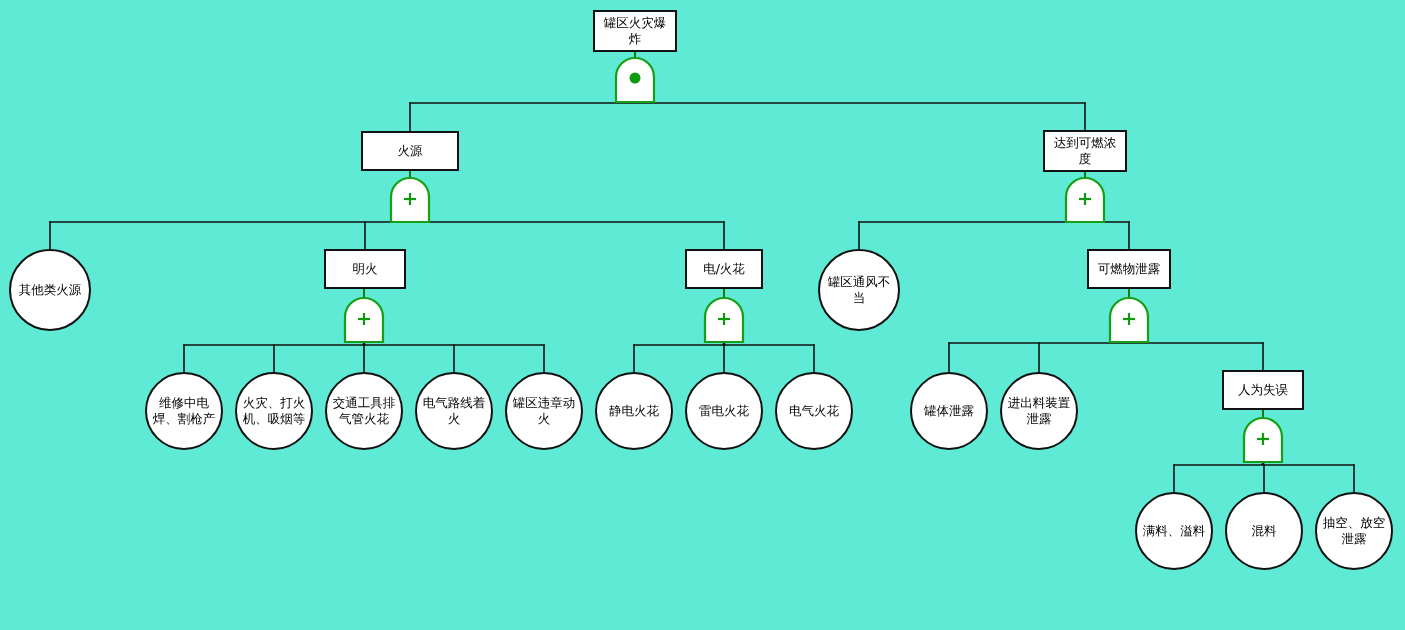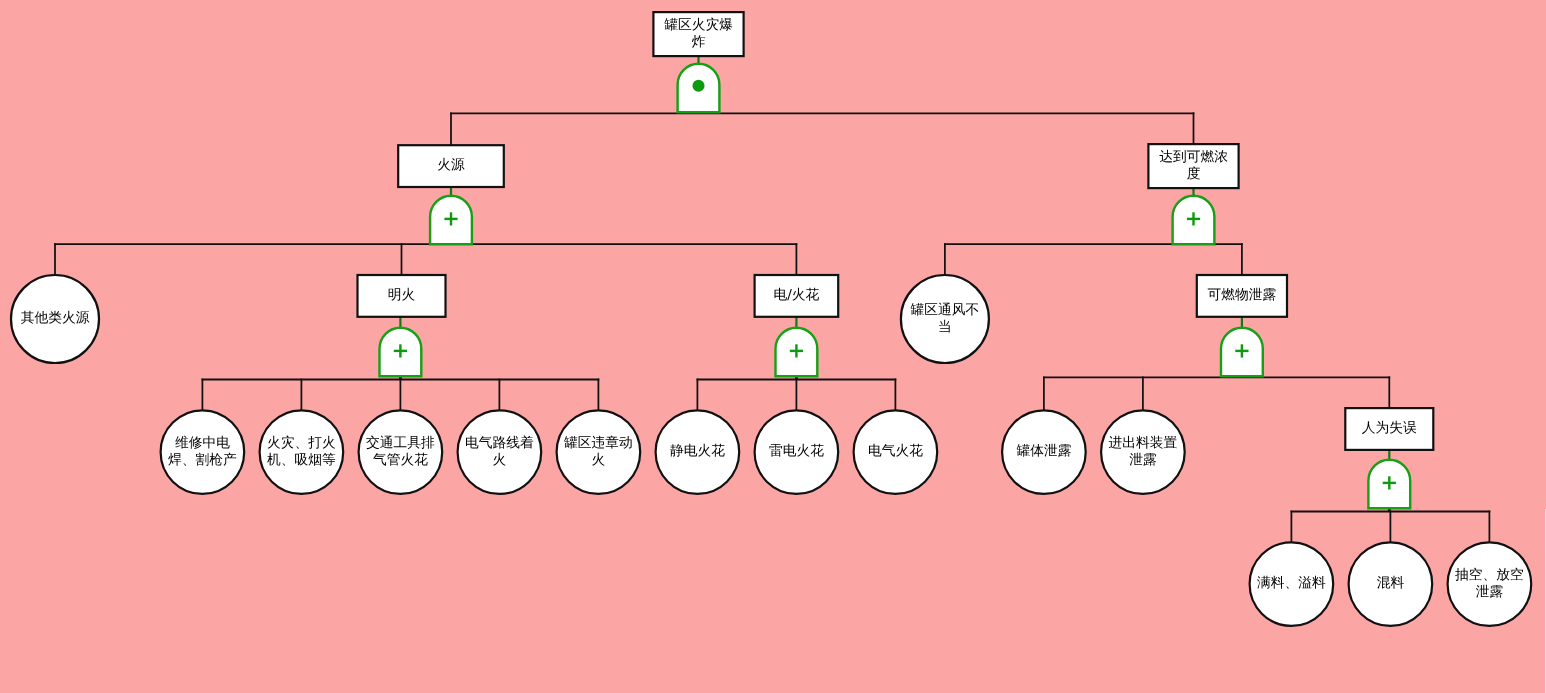--- a/index.html
+++ b/index.html
@@ -5,21 +5,21 @@
   html, body {
     margin: 0;
     padding: 0;
     background: #ffffff;
     font-family: "DejaVu Sans", "Liberation Sans", sans-serif;
   }
   #stage {
     position: relative;
     width: 1405px;
     height: 630px;
-    background: #fca5a5;
+    background: #5eead4;
     overflow: hidden;
   }
   svg#tree {
     position: absolute;
     left: 0;
     top: 0;
     width: 1405px;
     height: 630px;
   }
   .edge {

